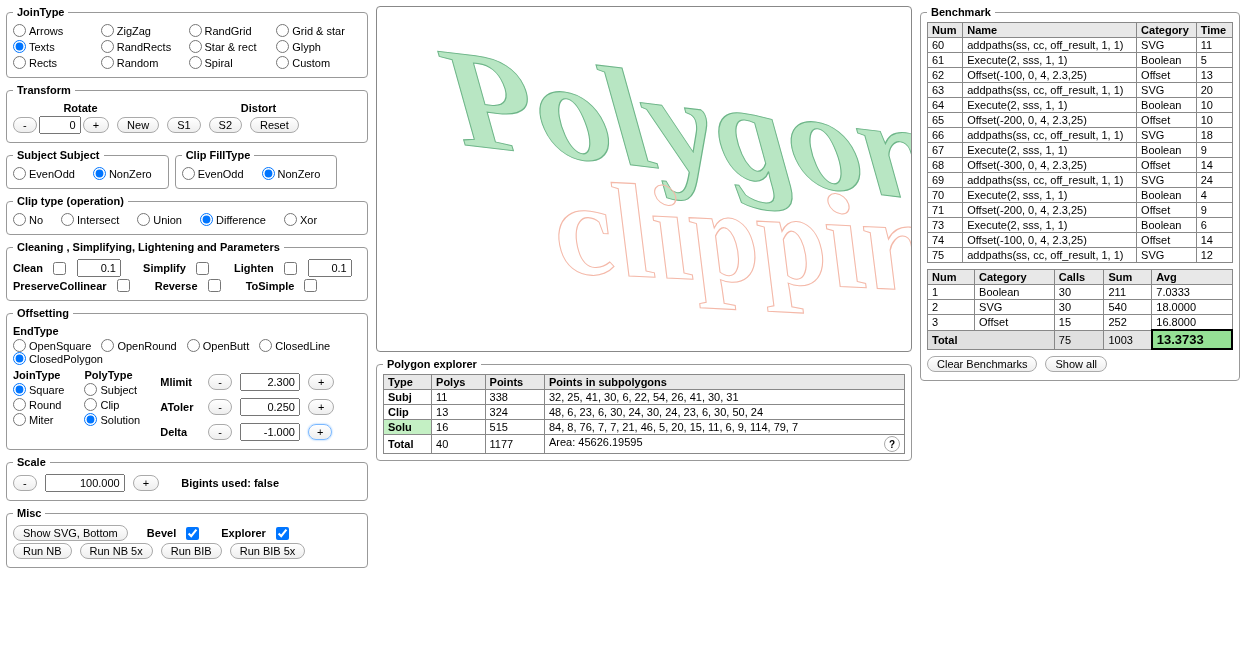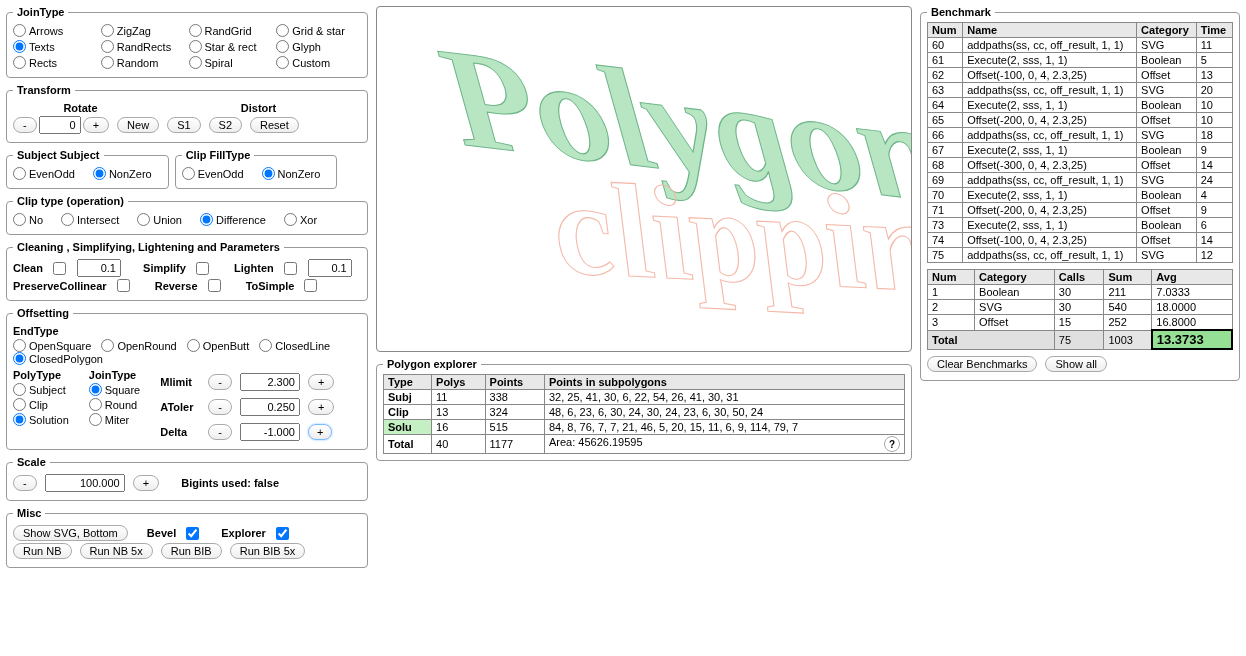--- a/index.html
+++ b/index.html
@@ -121,33 +121,33 @@
         &nbsp;&nbsp;<b>ToSimple</b>
         <input type="checkbox" style="">
       </div>
     </fieldset>
 
     <fieldset>
       <legend>Offsetting</legend>
       <div class="row"><b>EndType</b>&nbsp;<span id="end-opts"><label><input type="radio" name="et" style="">OpenSquare</label><label><input type="radio" name="et" style="">OpenRound</label><label><input type="radio" name="et" style="">OpenButt</label><label><input type="radio" name="et" style="">ClosedLine</label><label><input type="radio" name="et" checked="" style="">ClosedPolygon</label></span></div>
       <div style="display:flex;gap:10px;margin-top:4px">
         <div>
+          <div><b>JoinType</b></div>
+          <div id="join-opts" style="display:flex;flex-direction:column;gap:2px;margin-top:2px">
+              <label><input type="radio" name="jt" checked="" style="">Square</label>
+              <label><input type="radio" name="jt" style="">Round</label>
+              <label><input type="radio" name="jt" style="">Miter</label>
+            </div>
+        </div>
+        <div>
           <div><b>PolyType</b></div>
           <div id="poly-t-opts" style="display:flex;flex-direction:column;gap:2px;margin-top:2px">
               <label><input type="radio" name="pt" style="">Subject</label>
               <label><input type="radio" name="pt" style="">Clip</label>
               <label><input type="radio" name="pt" checked="" style="">Solution</label>
-            </div>
-        </div>
-        <div>
-          <div><b>JoinType</b></div>
-          <div id="join-opts" style="display:flex;flex-direction:column;gap:2px;margin-top:2px">
-              <label><input type="radio" name="jt" checked="" style="">Square</label>
-              <label><input type="radio" name="jt" style="">Round</label>
-              <label><input type="radio" name="jt" style="">Miter</label>
             </div>
         </div>
         <div style="display:flex;flex-direction:column;gap:3px;margin-top:2px">
           <div class="row">
               <b style="width:40px">Mlimit</b>
             <button class="btn">-</button>
             <input class="num" value="2.300" style="">
             <button class="btn">+</button>
           </div>
           <div class="row">

